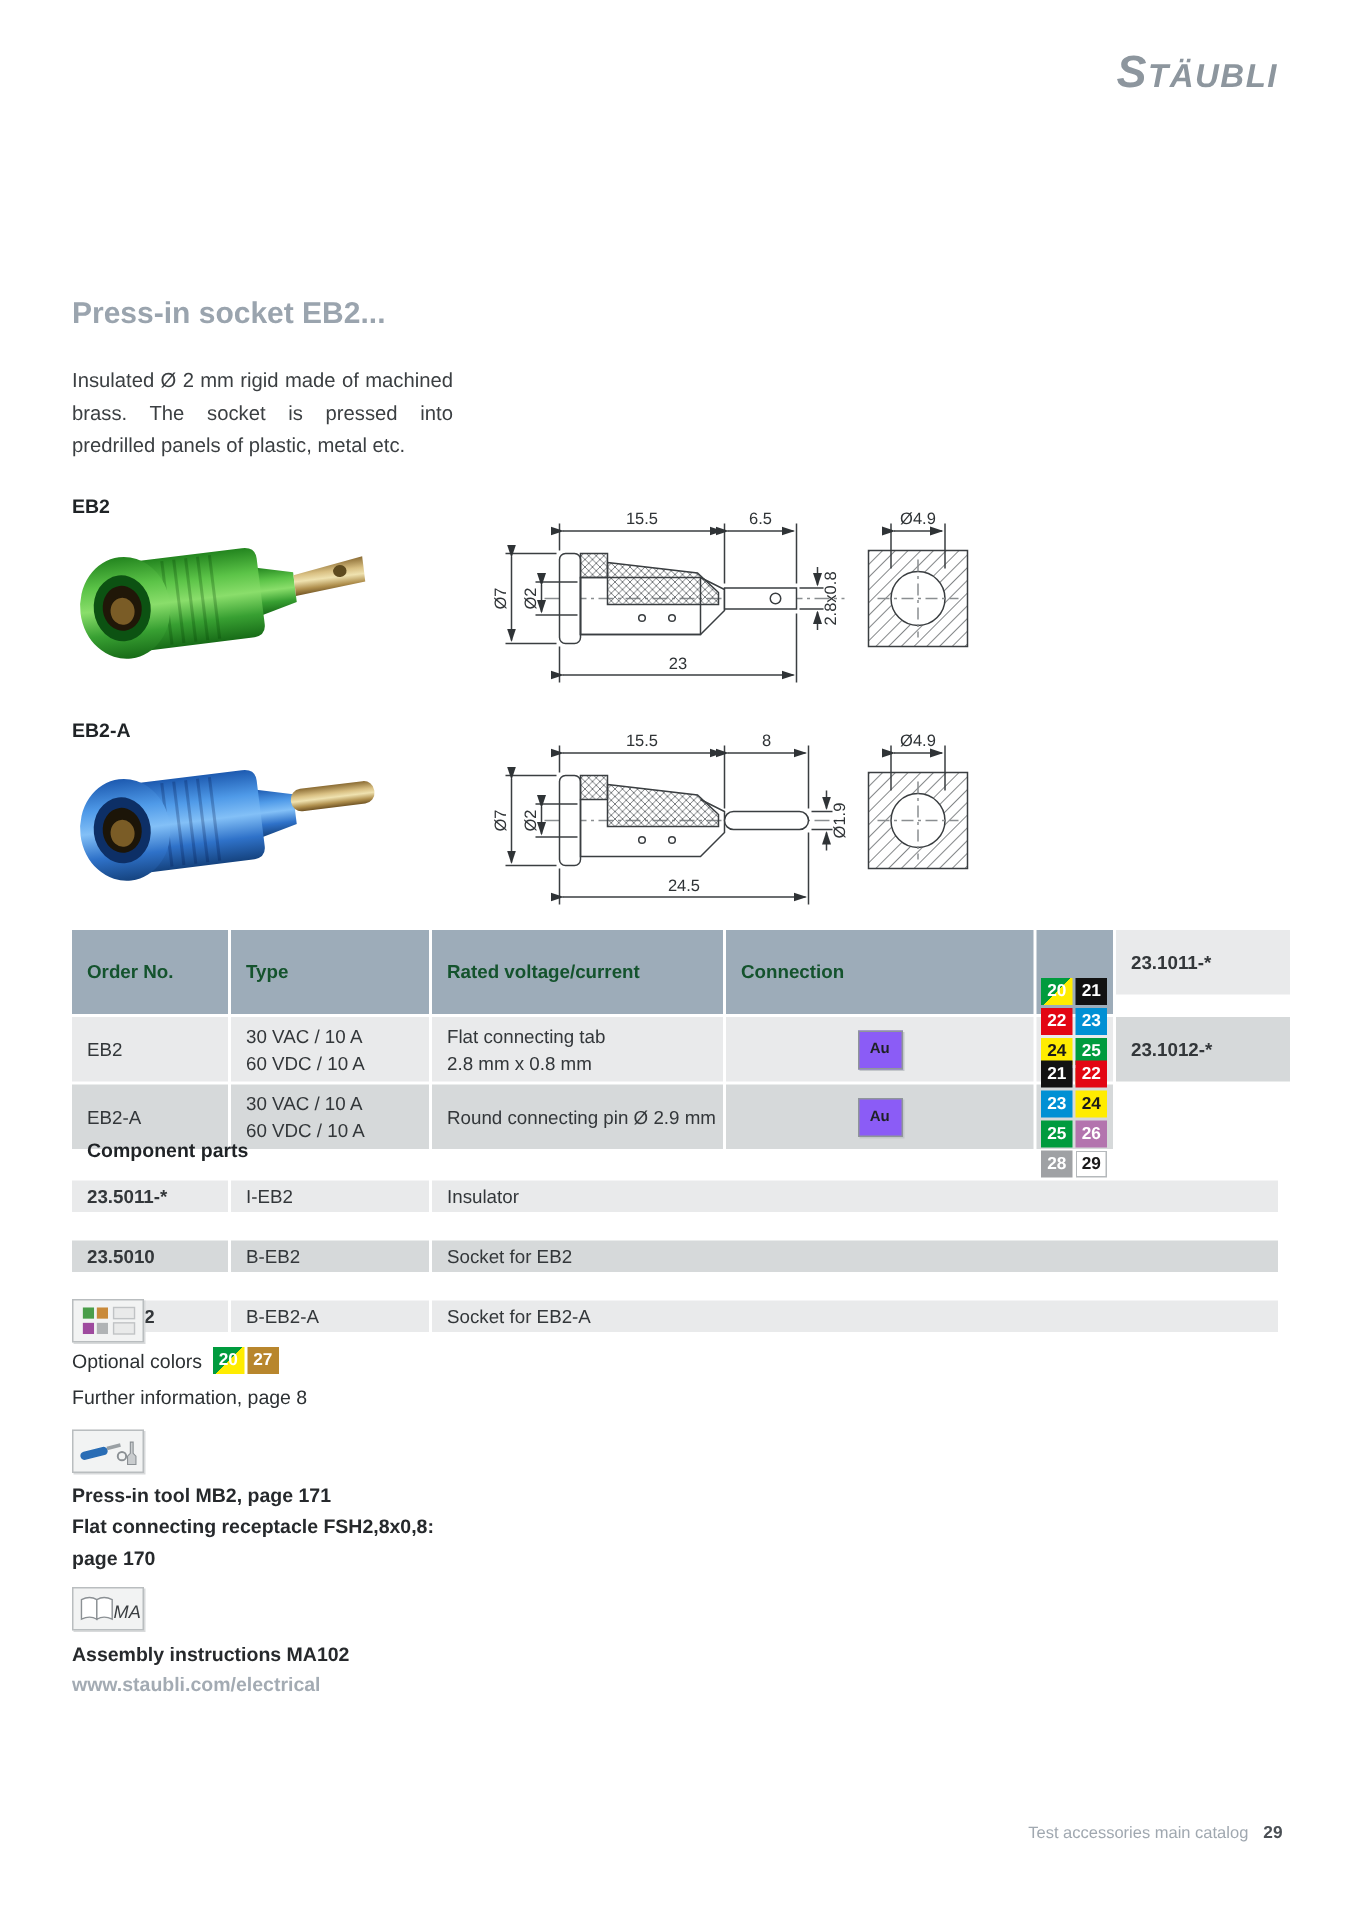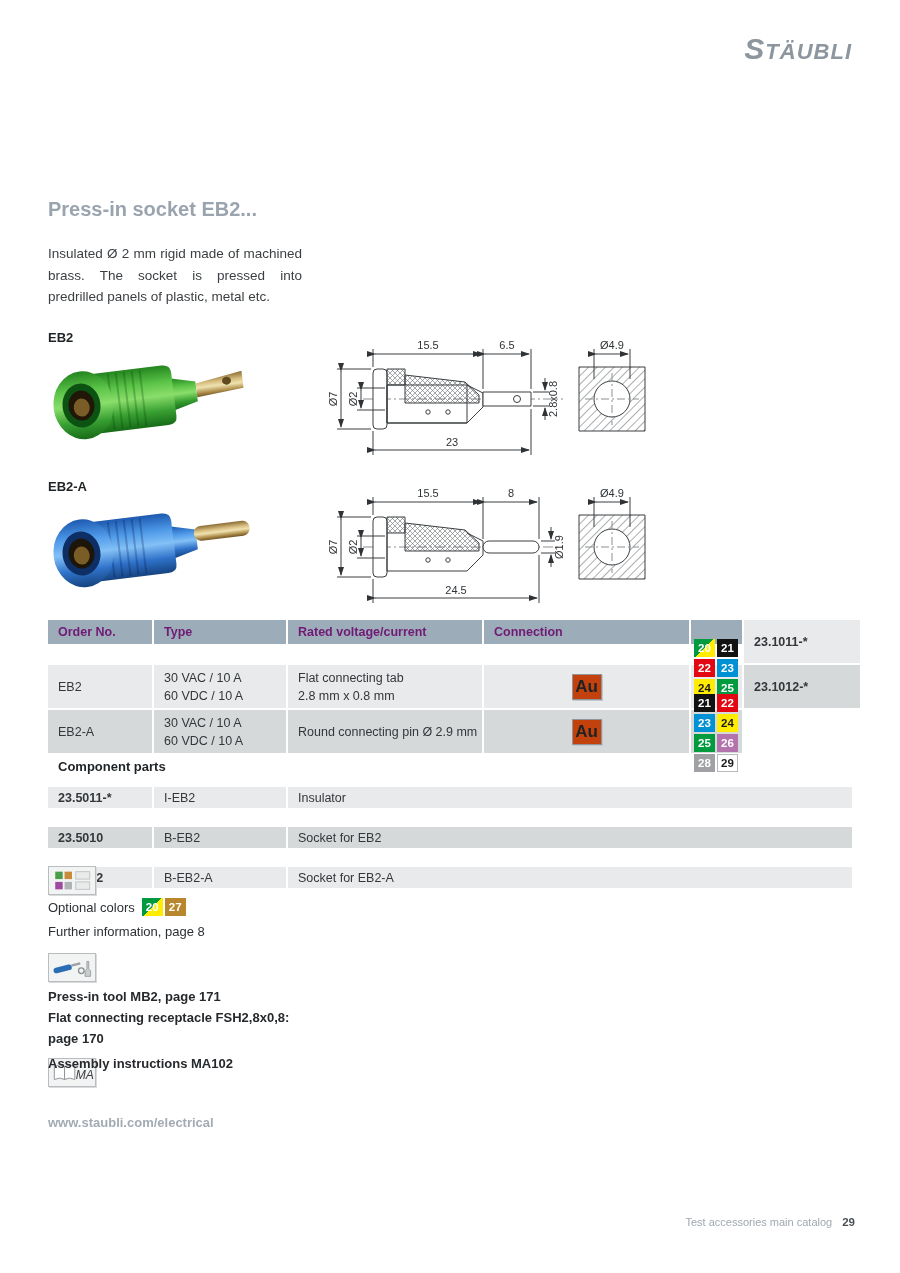--- a/index.html
+++ b/index.html
@@ -22,30 +22,30 @@
 
   .prod-label { font-size:13px; font-weight:bold; color:#1f2326; }
 
   
   .grid-table { display:grid; column-gap:2px; row-gap:2px; background:#fff; }
   .main-table { left:48px; top:620px; width:804px;
     grid-template-columns:104px 132px 194px 205px 51px 116px; }
   .cell { display:flex; flex-direction:column; justify-content:center;
           padding-left:10px; font-size:12.5px; color:#33373a; }
   .cell.center { align-items:center; padding-left:0; }
-  .hdr { background:#9dacb9; color:#701a75; font-weight:bold; height:24px; }
+  .hdr { background:#9dacb9; color:#14532d; font-weight:bold; height:56px; }
   .row-a { background:#e9eaeb; height:43px; }
   .row-b { background:#d6d9da; height:43px; }
   .cell-line:empty { display:none; }
   .cell-line { line-height:18px; }
   .order-no { font-weight:bold; }
 
   .au-badge { display:flex; align-items:center; justify-content:center;
-    width:30px; height:26px; background:#c2410c; border:1px solid #8f959a;
-    box-shadow:1px 1px 0 #c3c7ca; font-size:17px; font-weight:bold; color:#1e2225; }
+    width:30px; height:26px; background:#8b5cf6; border:1px solid #8f959a;
+    box-shadow:1px 1px 0 #c3c7ca; font-size:10px; font-weight:bold; color:#1e2225; }
 
   .chips { display:flex; flex-wrap:wrap; padding:2px 0 0 2px; align-content:center; }
   .chip { width:21px; height:18px; margin:1px; font-size:11.5px; font-weight:bold;
           display:inline-flex; align-items:center; justify-content:center; }
 
   .comp-heading { left:58px; top:759px; font-size:13px; font-weight:bold; color:#1f2326; }
   .comp-table { left:48px; top:787px; width:804px;
     grid-template-columns:104px 132px 564px; row-gap:19px; }
   .comp-cell { display:flex; align-items:center; padding-left:10px;
     font-size:12.5px; color:#33373a; height:21px; }
@@ -415,19 +415,19 @@
   <div class="bold-line">Press-in tool MB2, page 171</div>
   <div class="bold-line">Flat connecting receptacle FSH2,8x0,8:</div>
   <div class="bold-line">page 170</div>
 </div>
 
 <svg class="abs icon-box" style="left:48px; top:1058px;" viewBox="0 0 48 29">
   <path d="M5,8 Q11,5 16,8 L16,22 Q11,19 5,22 Z" fill="#ffffff" stroke="#8b9094"></path>
   <path d="M27,8 Q21,5 16,8 L16,22 Q21,19 27,22 Z" fill="#ffffff" stroke="#8b9094"></path>
   <text x="28" y="21" font-family="Liberation Sans, sans-serif" font-size="13" font-style="italic" fill="#3a3e41">MA</text>
 </svg>
-<div class="abs bold-line" style="left:48px; top:1053px;">Assembly instructions MA102</div>
+<div class="abs bold-line" style="left:48px; top:1092px;">Assembly instructions MA102</div>
 <a class="abs url-line" style="left:48px; top:1115px; text-decoration:none;" href="#">www.staubli.com/electrical</a>
 
 <div class="abs footer">
   <span>Test accessories main catalog</span>
   <span class="pageno">29</span>
 </div>
 
 </body></html>

